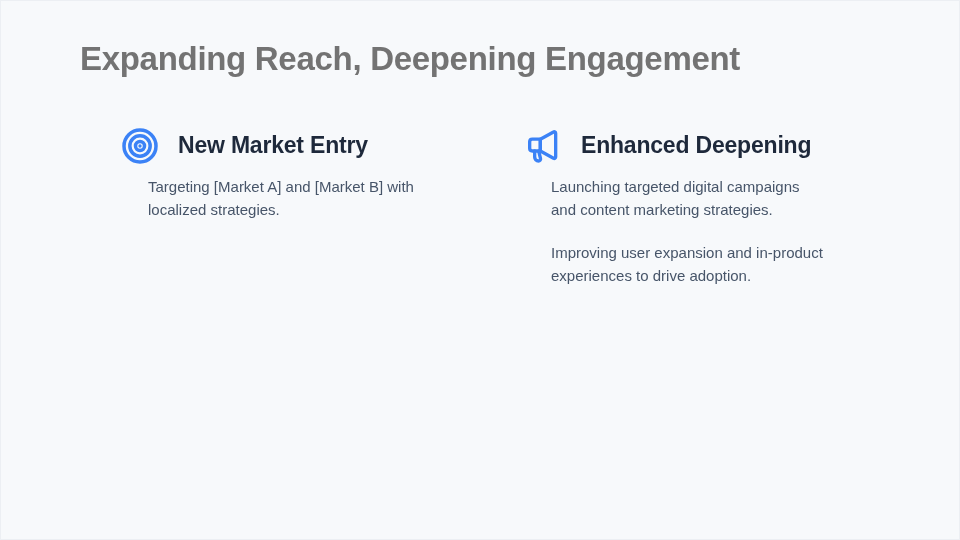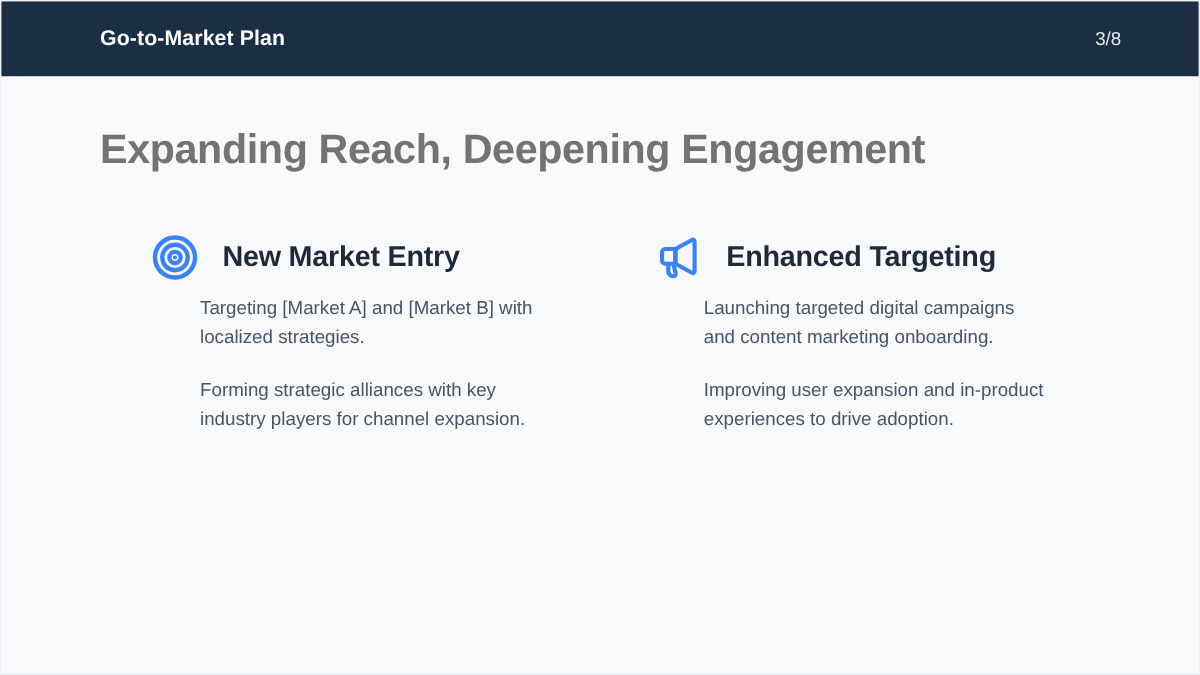--- a/index.html
+++ b/index.html
@@ -104,36 +104,32 @@
     color: #1e293b;
     letter-spacing: -0.2px;
     line-height: 1.15;
     white-space: nowrap;
   }
 
   .feature-desc {
     font-size: 15px;
     color: #475569;
     line-height: 1.55;
-    margin-left: 40px;
+    margin-left: 28px;
     max-width: 268px;
   }
   .feature-desc.wide {
     max-width: 272px;
   }
 </style>
 </head>
 <body>
 
 <div class="slide">
 
-  <div class="header">
-    <div class="header-title">Go-to-Market Plan</div>
-    <div class="header-page">3/8</div>
-  </div>
 
   <div class="body">
 
     <h1 class="slide-title">Expanding Reach, Deepening Engagement</h1>
 
     <div class="grid">
 
       <div class="feature">
         <div class="feature-head">
           <svg class="feature-icon" viewBox="0 0 24 24" fill="none">
@@ -147,27 +143,26 @@
         <div class="feature-desc">Targeting [Market A] and [Market B] with localized strategies.</div>
       </div>
 
       <div class="feature">
         <div class="feature-head">
           <svg class="feature-icon" viewBox="0 0 24 24" fill="none">
             <path d="M19.6 4.3 C19.6 3.6 18.9 3.2 18.3 3.6 L10.4 7.9 L10.4 15.0 L18.3 19.3 C18.9 19.7 19.6 19.3 19.6 18.6 Z" stroke="#3b82f6" stroke-width="2" stroke-linejoin="round" stroke-linecap="round"></path>
             <path d="M10.4 7.9 L5.6 7.9 C4.7 7.9 4.0 8.6 4.0 9.5 L4.0 13.4 C4.0 14.3 4.7 15.0 5.6 15.0 L10.4 15.0 Z" stroke="#3b82f6" stroke-width="2" stroke-linejoin="round" stroke-linecap="round"></path>
             <path d="M7.0 15.0 L7.0 18.6 C7.0 19.9 8.0 21.0 9.3 21.0 C10.1 21.0 10.7 20.3 10.5 19.5 L9.4 15.0" stroke="#3b82f6" stroke-width="2" stroke-linejoin="round" stroke-linecap="round"></path>
           </svg>
-          <div class="feature-title">Enhanced Targeting</div>
+          <div class="feature-title">Enhanced Deepening</div>
         </div>
-        <div class="feature-desc wide">Launching targeted digital campaigns and content marketing onboarding.</div>
+        <div class="feature-desc wide">Launching targeted digital campaigns and content marketing strategies.</div>
       </div>
 
       <div class="feature">
-        <div class="feature-desc">Forming strategic alliances with key industry players for channel expansion.</div>
       </div>
 
       <div class="feature">
         <div class="feature-desc wide">Improving user expansion and in-product experiences to drive adoption.</div>
       </div>
 
     </div>
   </div>
 </div>
 

